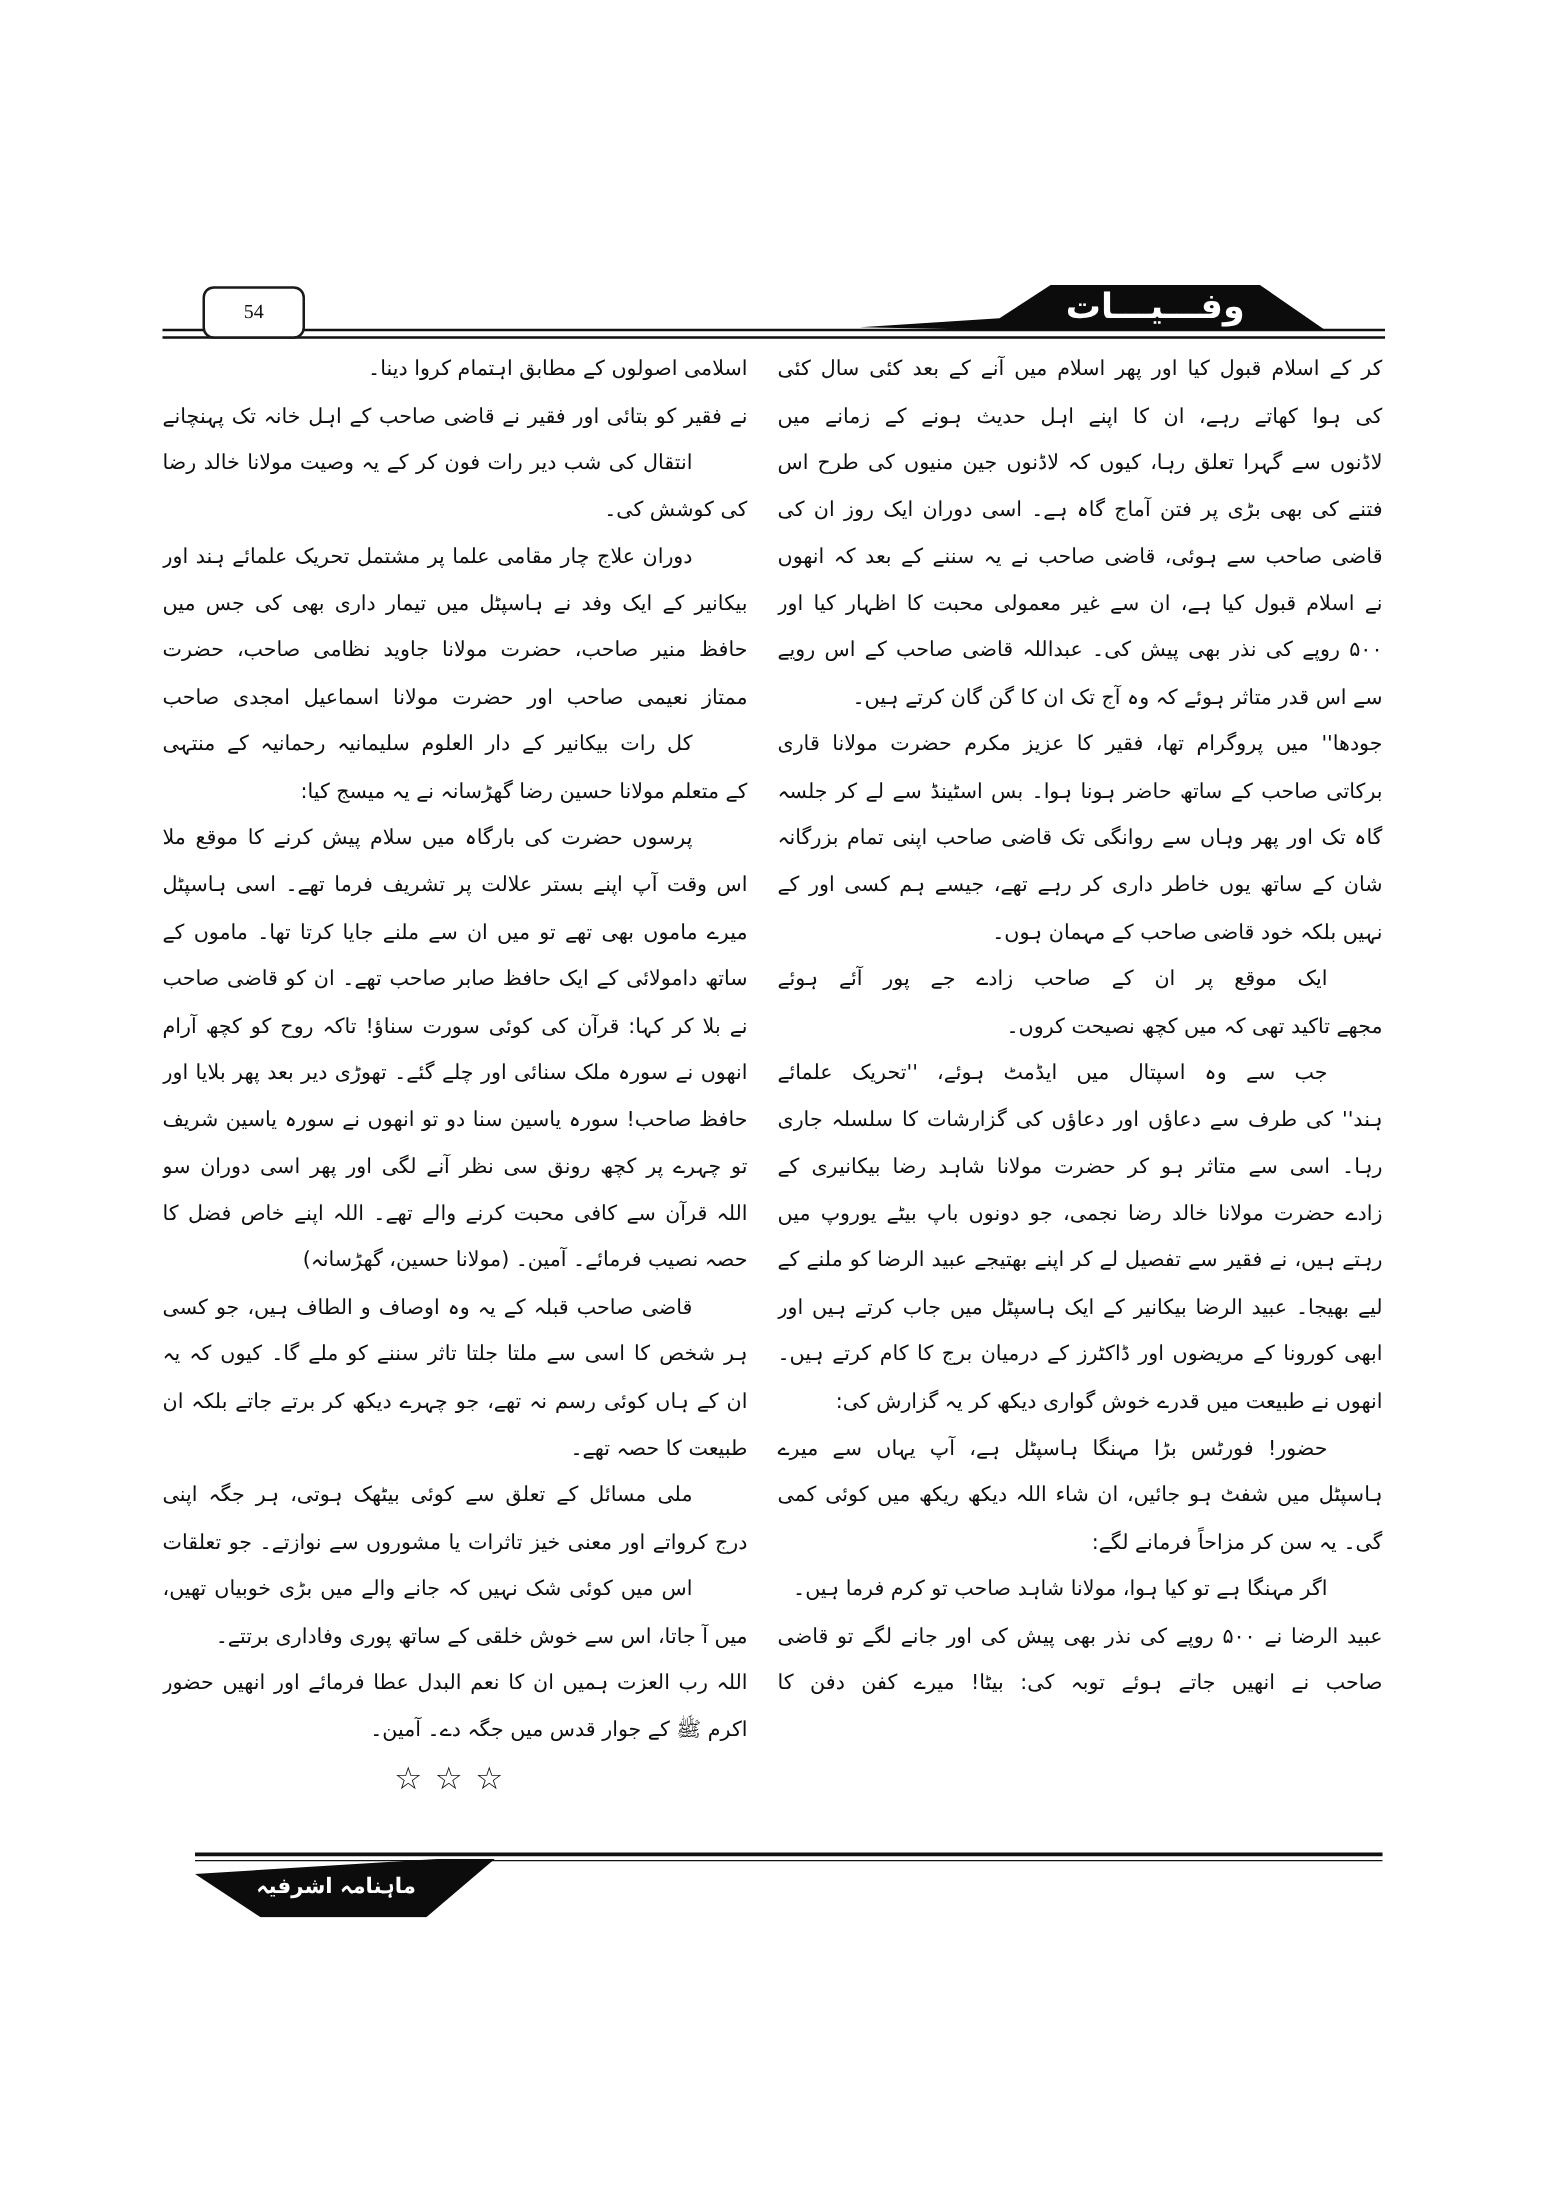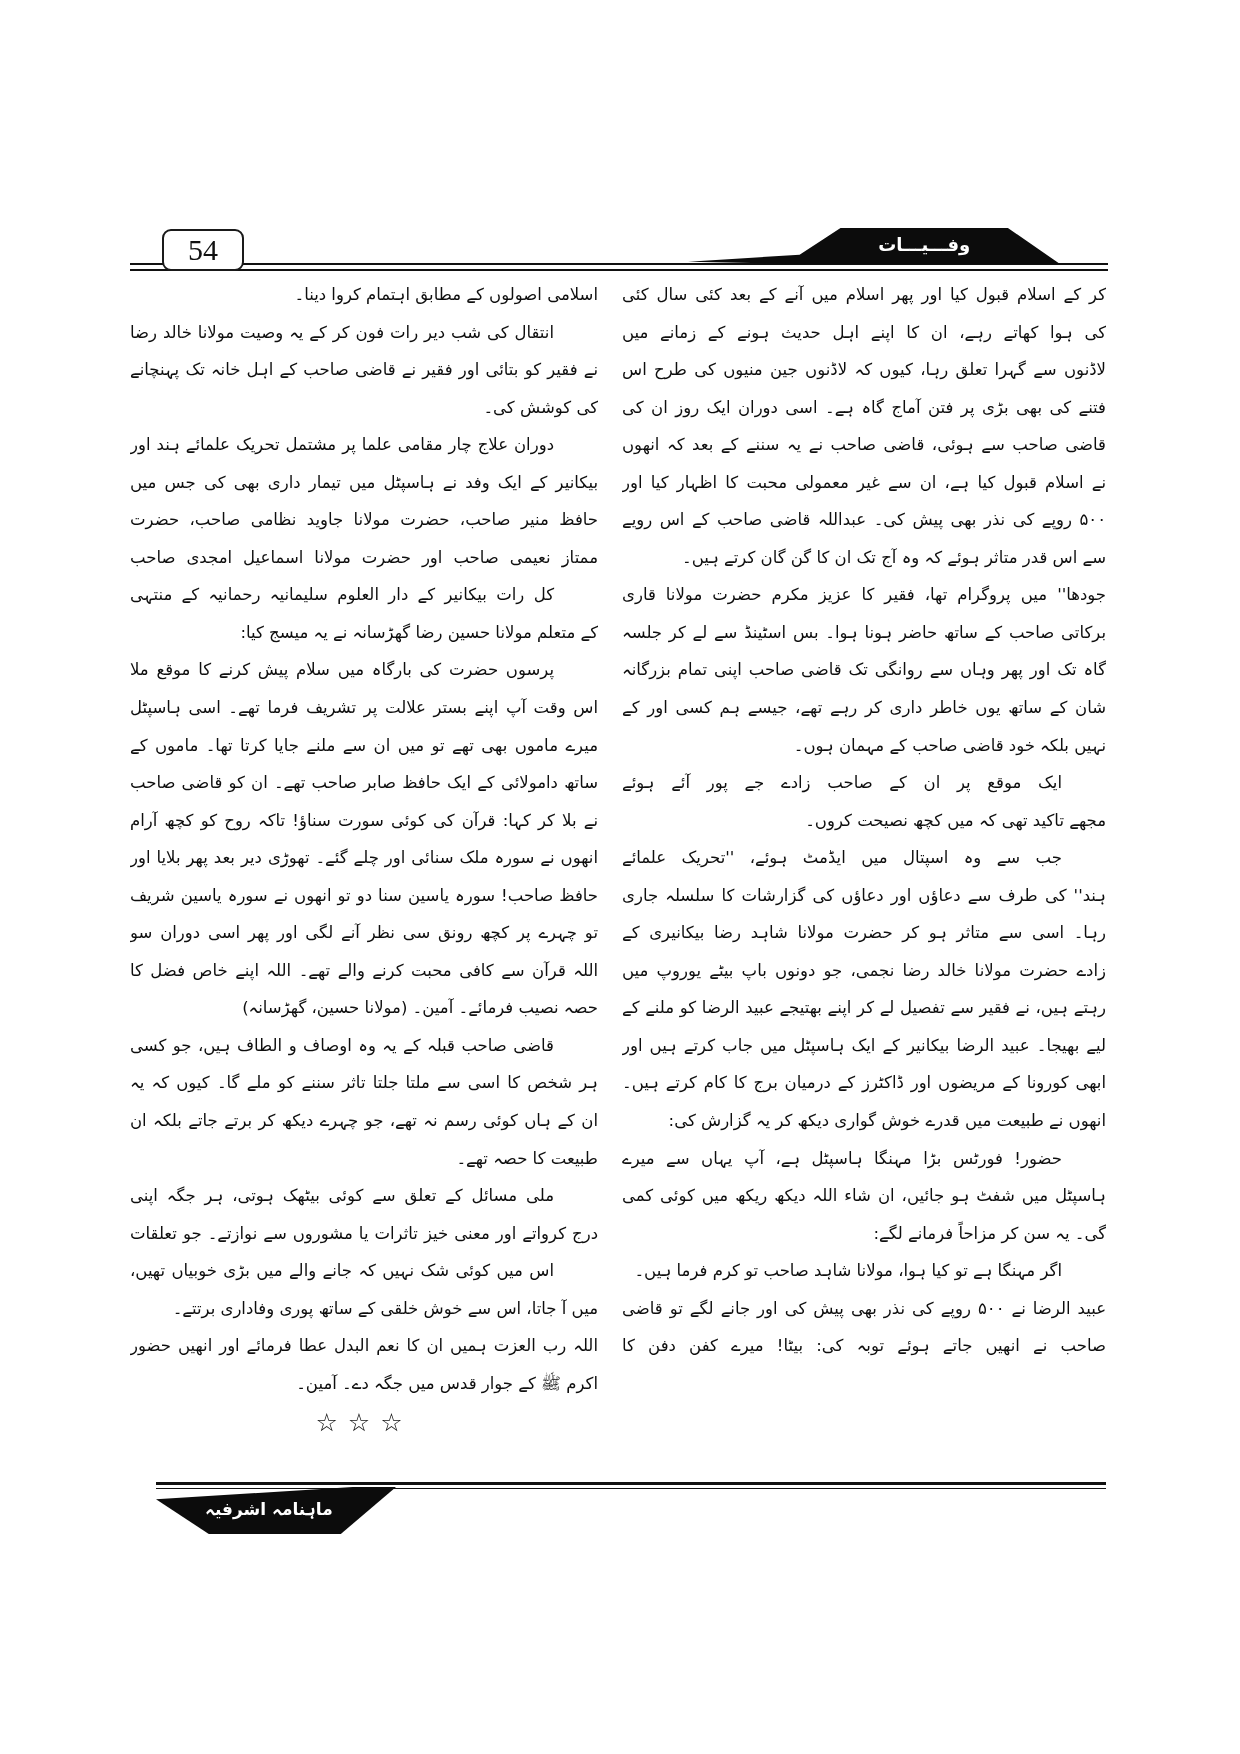--- a/index.html
+++ b/index.html
@@ -6,35 +6,35 @@
   .page{
     position:relative; width:1240px; height:1754px; background:#ffffff;
     margin:0 auto; overflow:hidden;
     font-family:"DejaVu Sans", sans-serif; color:#111;
   }
   
   .pagenum-box{
     position:absolute; left:162px; top:229px; width:78px; height:38px;
     border:2.5px solid #1a1a1a; border-radius:9px; background:#fff; z-index:3;
     display:flex; align-items:center; justify-content:center;
-    font-family:"Liberation Serif", serif; font-size:30px;
+    font-family:"Liberation Serif", serif; font-size:16px;
   }
   .header-rule{
     position:absolute; left:130px; top:263px; width:978px; height:4px;
     border-top:2.5px solid #111; border-bottom:2px solid #111; z-index:1;
   }
   .header-banner{
     position:absolute; left:688px; top:228px; width:372px; height:36px;
     background:#0c0c0c; z-index:2;
     clip-path:polygon(0% 94%, 30% 74%, 41% 0%, 86% 0%, 100% 100%, 30% 100%);
   }
   .header-banner span{
     position:absolute; left:41%; right:14%; top:0; bottom:3px;
     color:#fff; text-align:center; direction:rtl;
-    font-size:18px; line-height:34px; letter-spacing:1px; font-weight:bold;
+    font-size:28px; line-height:34px; letter-spacing:1px; font-weight:bold;
   }
   
   .col{
     position:absolute; top:276px; direction:rtl;
     font-size:16.5px; color:#0e0e0e;
   }
   .col-right{ left:622px; width:484px; }
   .col-left { left:130px; width:468px; }
   .line{
     height:37.55px; line-height:37.55px; overflow:hidden;
@@ -105,22 +105,22 @@
         <div class="line end">گی۔ یہ سن کر مزاحاً فرمانے لگے:</div>
         <div class="line indent end">اگر مہنگا ہے تو کیا ہوا، مولانا شاہد صاحب تو کرم فرما ہیں۔</div>
         <div class="line">عبید الرضا نے ۵۰۰ روپے کی نذر بھی پیش کی اور جانے لگے تو قاضی</div>
         <div class="line">صاحب نے انھیں جاتے ہوئے توبہ کی: بیٹا! میرے کفن دفن کا</div>
       </div>
   </section>
 
   <section class="col col-left">
     <div>
         <div class="line end">اسلامی اصولوں کے مطابق اہتمام کروا دینا۔</div>
+        <div class="line">نے فقیر کو بتائی اور فقیر نے قاضی صاحب کے اہل خانہ تک پہنچانے</div>
         <div class="line indent">انتقال کی شب دیر رات فون کر کے یہ وصیت مولانا خالد رضا</div>
-        <div class="line">نے فقیر کو بتائی اور فقیر نے قاضی صاحب کے اہل خانہ تک پہنچانے</div>
         <div class="line end">کی کوشش کی۔</div>
         <div class="line indent">دوران علاج چار مقامی علما پر مشتمل تحریک علمائے ہند اور تنظیم الائمہ</div>
         <div class="line">بیکانیر کے ایک وفد نے ہاسپٹل میں تیمار داری بھی کی جس میں حضرت</div>
         <div class="line">حافظ منیر صاحب، حضرت مولانا جاوید نظامی صاحب، حضرت مولانا</div>
         <div class="line end">ممتاز نعیمی صاحب اور حضرت مولانا اسماعیل امجدی صاحب شریک تھے۔</div>
         <div class="line indent">کل رات بیکانیر کے دار العلوم سلیمانیہ رحمانیہ کے منتہی درجات</div>
         <div class="line end">کے متعلم مولانا حسین رضا گھڑسانہ نے یہ میسج کیا:</div>
         <div class="line indent">پرسوں حضرت کی بارگاہ میں سلام پیش کرنے کا موقع ملا تھا،</div>
         <div class="line">اس وقت آپ اپنے بستر علالت پر تشریف فرما تھے۔ اسی ہاسپٹل میں</div>
         <div class="line">میرے ماموں بھی تھے تو میں ان سے ملنے جایا کرتا تھا۔ ماموں کے</div>

